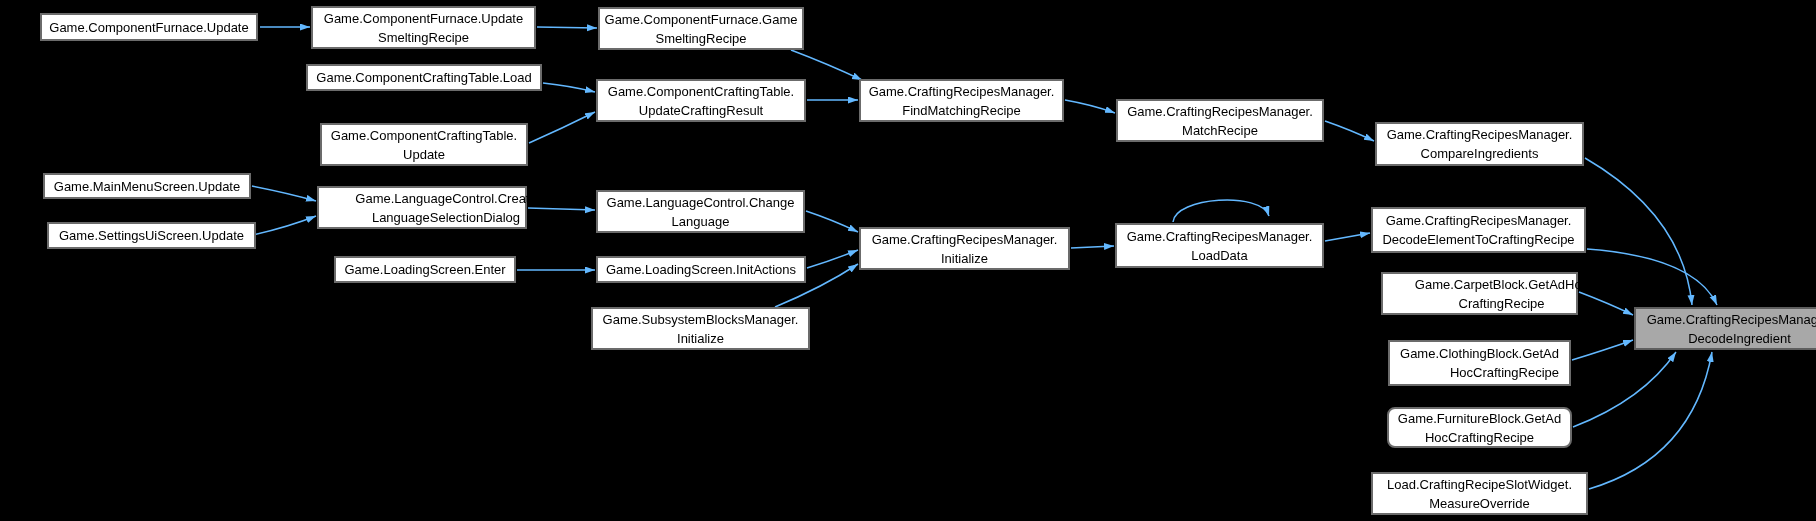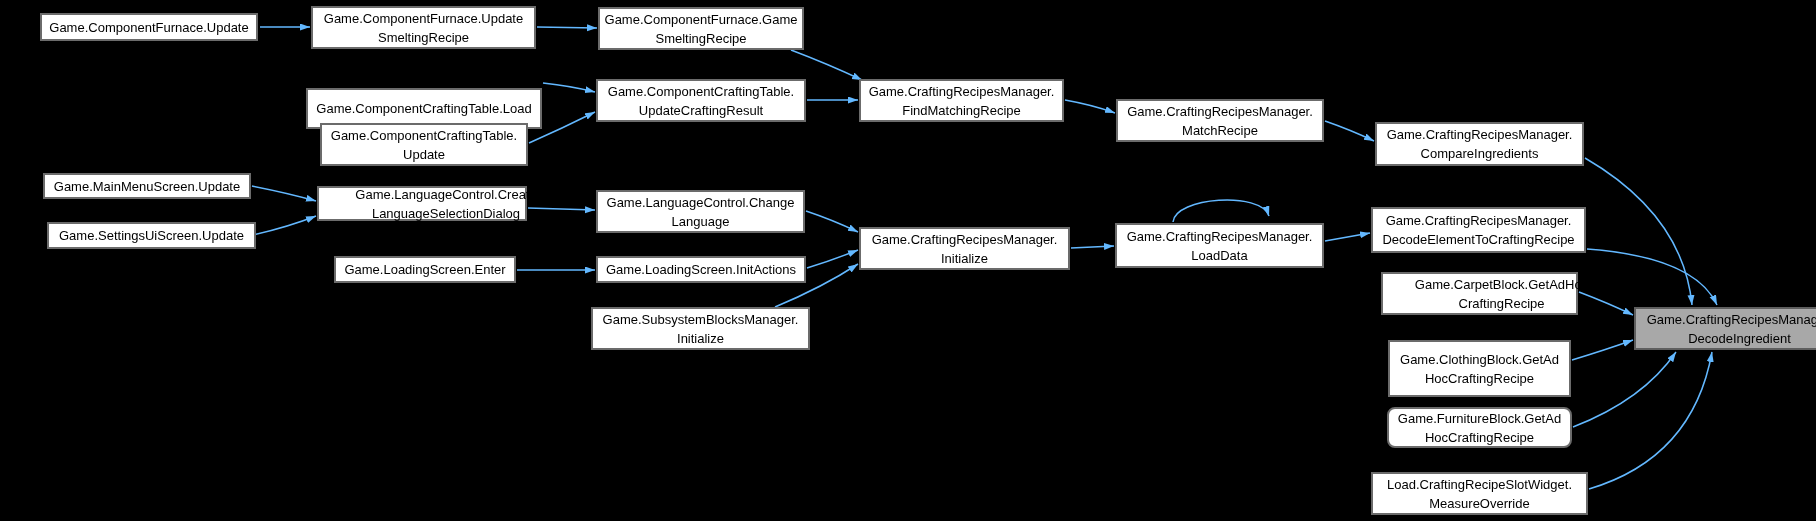--- a/index.html
+++ b/index.html
@@ -61,50 +61,50 @@
       <path d="M 1546,292 Q 1575,303 1600,315" marker-end="url(#arrow)"></path>
       <path d="M 1539,360 Q 1572,350 1600,340" marker-end="url(#arrow)"></path>
       <path d="M 1540,427 Q 1610,400 1643,352" marker-end="url(#arrow)"></path>
       <path d="M 1556,489 Q 1660,458 1679,352" marker-end="url(#arrow)"></path>
     </svg>
 <div class="node" style="left: 7px; top: 13px; width: 218px; height: 28px;">Game.ComponentFurnace.Update</div>
     <div class="node" style="left: 278px; top: 6px; width: 225px; height: 43px;">Game.ComponentFurnace.Update
 SmeltingRecipe</div>
     <div class="node" style="left: 565px; top: 7px; width: 206px; height: 43px;">Game.ComponentFurnace.Game
 SmeltingRecipe</div>
-    <div class="node" style="left: 273px; top: 88px; width: 236px; height: 41px;">Game.ComponentCraftingTable.Load</div>
+    <div class="node" style="left: 273px; top: 64px; width: 236px; height: 27px;">Game.ComponentCraftingTable.Load</div>
     <div class="node" style="left: 563px; top: 79px; width: 210px; height: 43px;">Game.ComponentCraftingTable.
 UpdateCraftingResult</div>
     <div class="node" style="left: 287px; top: 123px; width: 208px; height: 43px;">Game.ComponentCraftingTable.
 Update</div>
     <div class="node" style="left: 826px; top: 79px; width: 205px; height: 43px;">Game.CraftingRecipesManager.
 FindMatchingRecipe</div>
     <div class="node" style="left: 1083px; top: 99px; width: 208px; height: 43px;">Game.CraftingRecipesManager.
 MatchRecipe</div>
     <div class="node" style="left: 1342px; top: 122px; width: 209px; height: 44px;">Game.CraftingRecipesManager.
 CompareIngredients</div>
     <div class="node" style="left: 10px; top: 173px; width: 208px; height: 26px;">Game.MainMenuScreen.Update</div>
     <div class="node" style="left: 14px; top: 222px; width: 209px; height: 27px;">Game.SettingsUiScreen.Update</div>
-    <div class="node" style="left: 284px; top: 186px; width: 210px; height: 35px; padding-left: 48px;">Game.LanguageControl.Create
+    <div class="node" style="left: 284px; top: 186px; width: 210px; height: 43px; padding-left: 48px;">Game.LanguageControl.Create
 LanguageSelectionDialog</div>
     <div class="node" style="left: 563px; top: 190px; width: 209px; height: 43px;">Game.LanguageControl.Change
 Language</div>
     <div class="node" style="left: 301px; top: 256px; width: 182px; height: 27px;">Game.LoadingScreen.Enter</div>
     <div class="node" style="left: 563px; top: 256px; width: 210px; height: 27px;">Game.LoadingScreen.InitActions</div>
     <div class="node" style="left: 558px; top: 307px; width: 219px; height: 43px; text-align: center;">Game.SubsystemBlocksManager.
 Initialize</div>
     <div class="node" style="left: 826px; top: 227px; width: 211px; height: 43px;">Game.CraftingRecipesManager.
 Initialize</div>
     <div class="node" style="left: 1082px; top: 223px; width: 209px; height: 45px;">Game.CraftingRecipesManager.
 LoadData</div>
     <div class="node" style="left: 1338px; top: 207px; width: 215px; height: 46px;">Game.CraftingRecipesManager.
 DecodeElementToCraftingRecipe</div>
     <div class="node" style="left: 1348px; top: 272px; width: 197px; height: 43px; padding-left: 44px;">Game.CarpetBlock.GetAdHoc
 CraftingRecipe</div>
-    <div class="node" style="left: 1355px; top: 340px; width: 183px; height: 57px;">Game.ClothingBlock.GetAd
+    <div class="node" style="left: 1355px; top: 340px; width: 183px; height: 46px; text-align: right;">Game.ClothingBlock.GetAd
 HocCraftingRecipe</div>
     <div class="node" style="left: 1354px; top: 407px; width: 185px; height: 41px; border-radius: 8px;">Game.FurnitureBlock.GetAd
 HocCraftingRecipe</div>
     <div class="node" style="left: 1338px; top: 472px; width: 217px; height: 43px;">Load.CraftingRecipeSlotWidget.
 MeasureOverride</div>
     <div class="node highlighted" style="left: 1601px; top: 307px; width: 211px; height: 43px;">Game.CraftingRecipesManager.
 DecodeIngredient</div>
   </div>
 
 </body></html>

